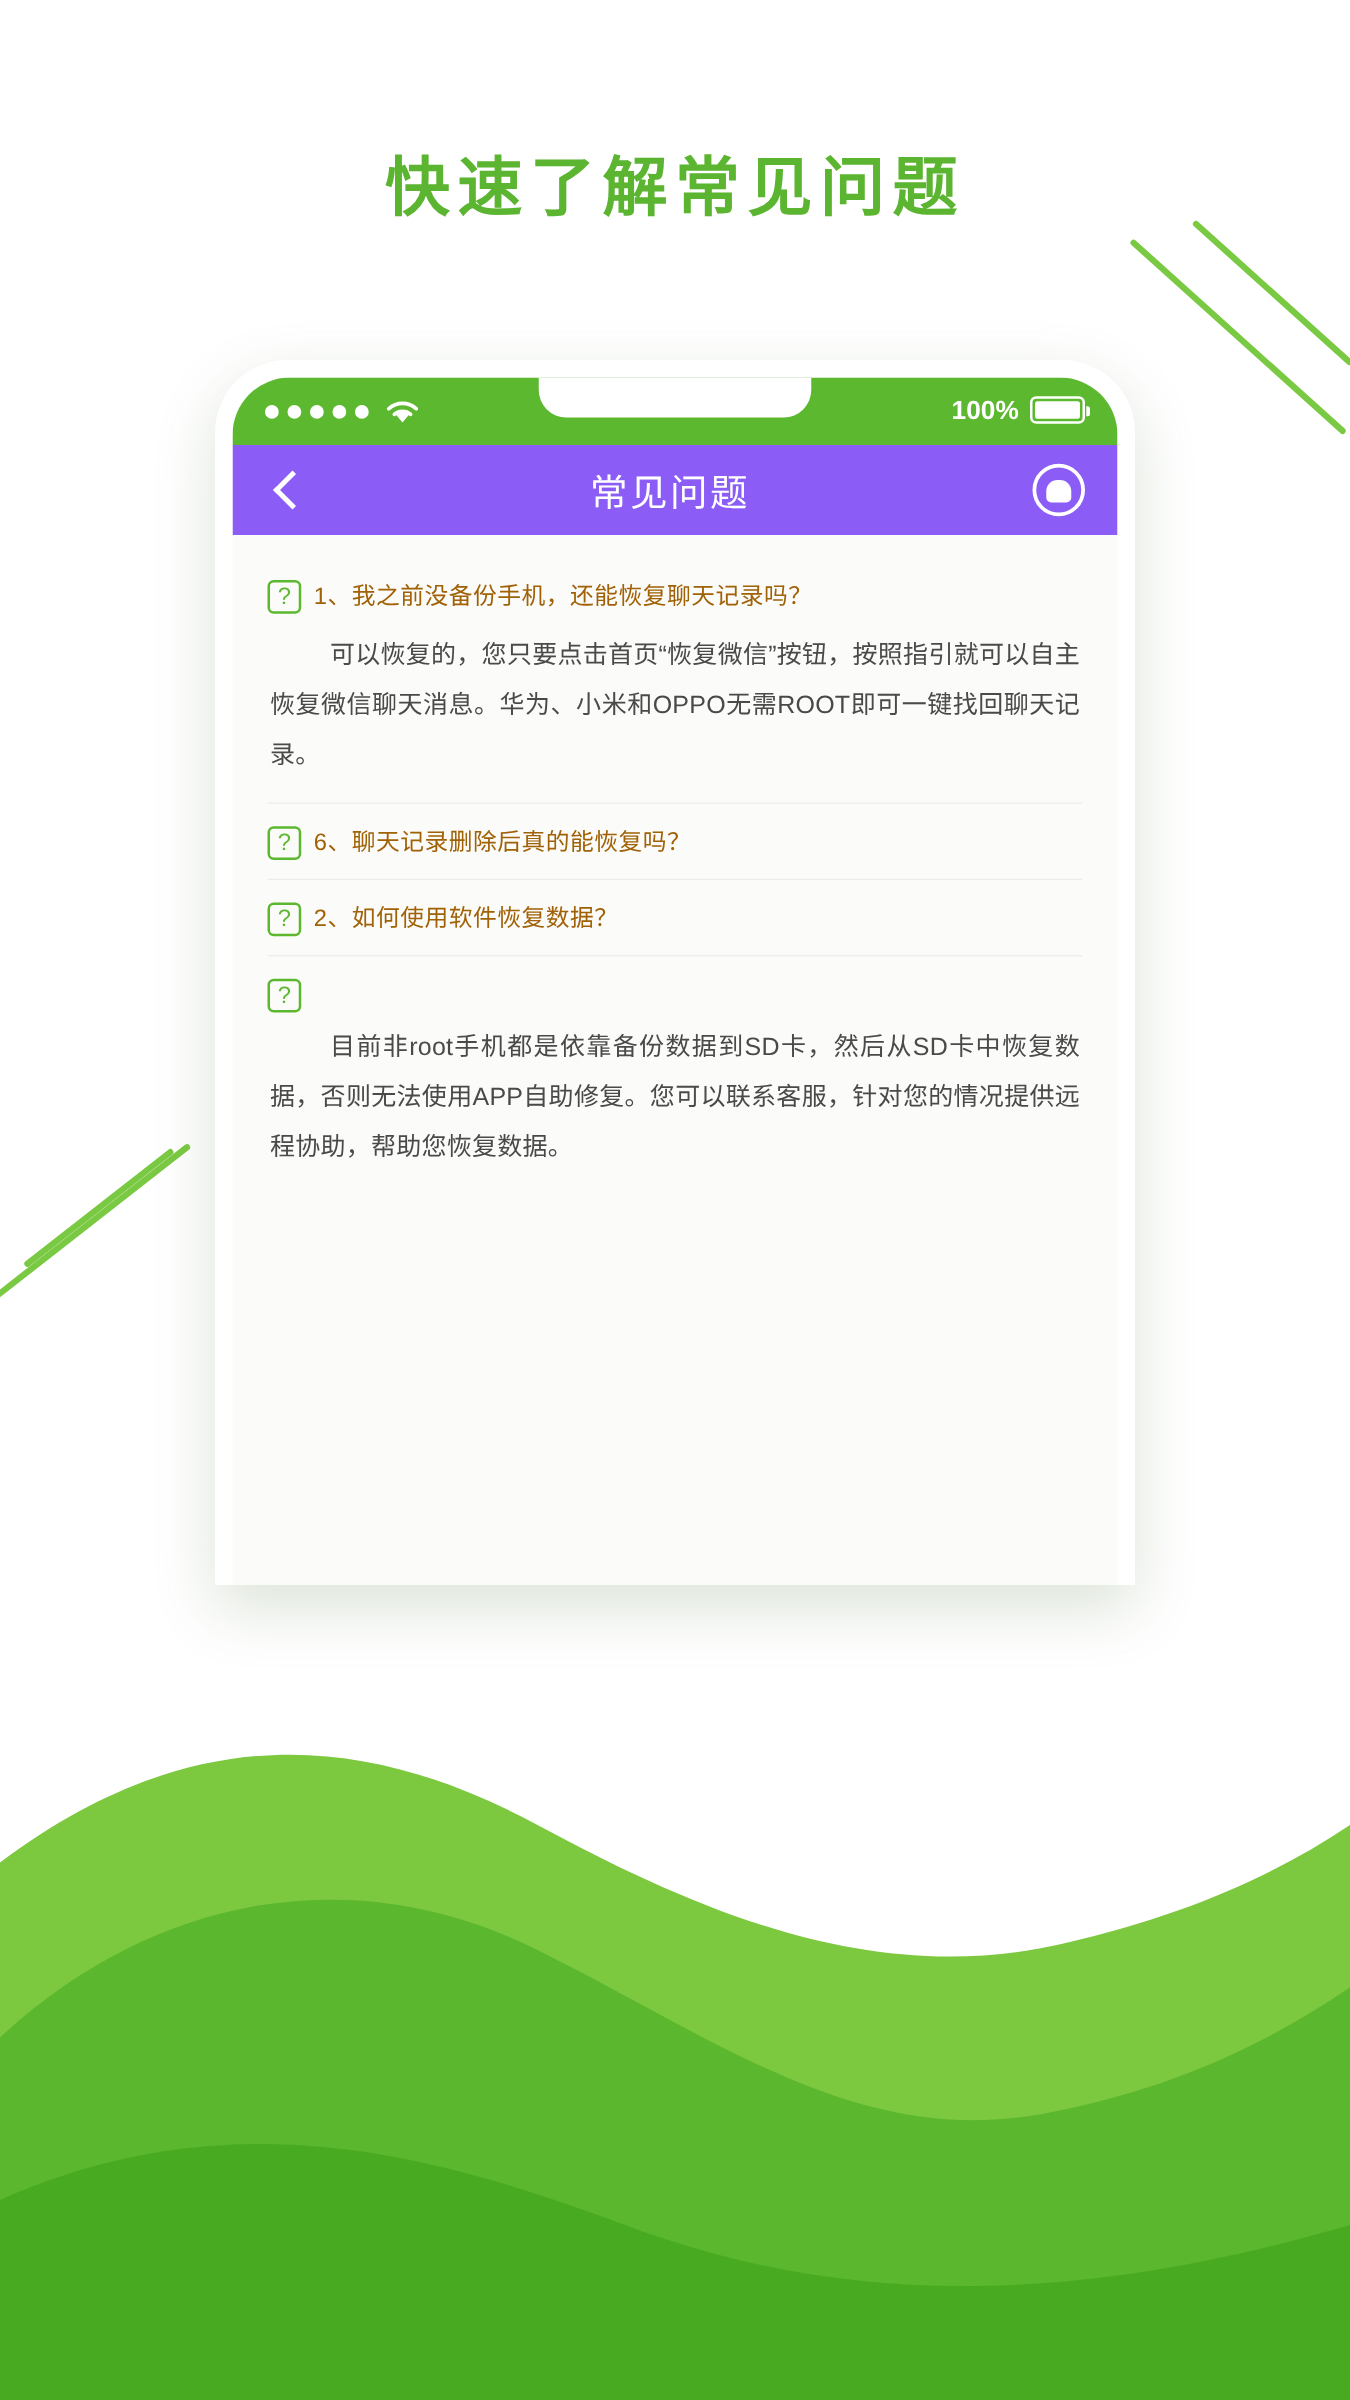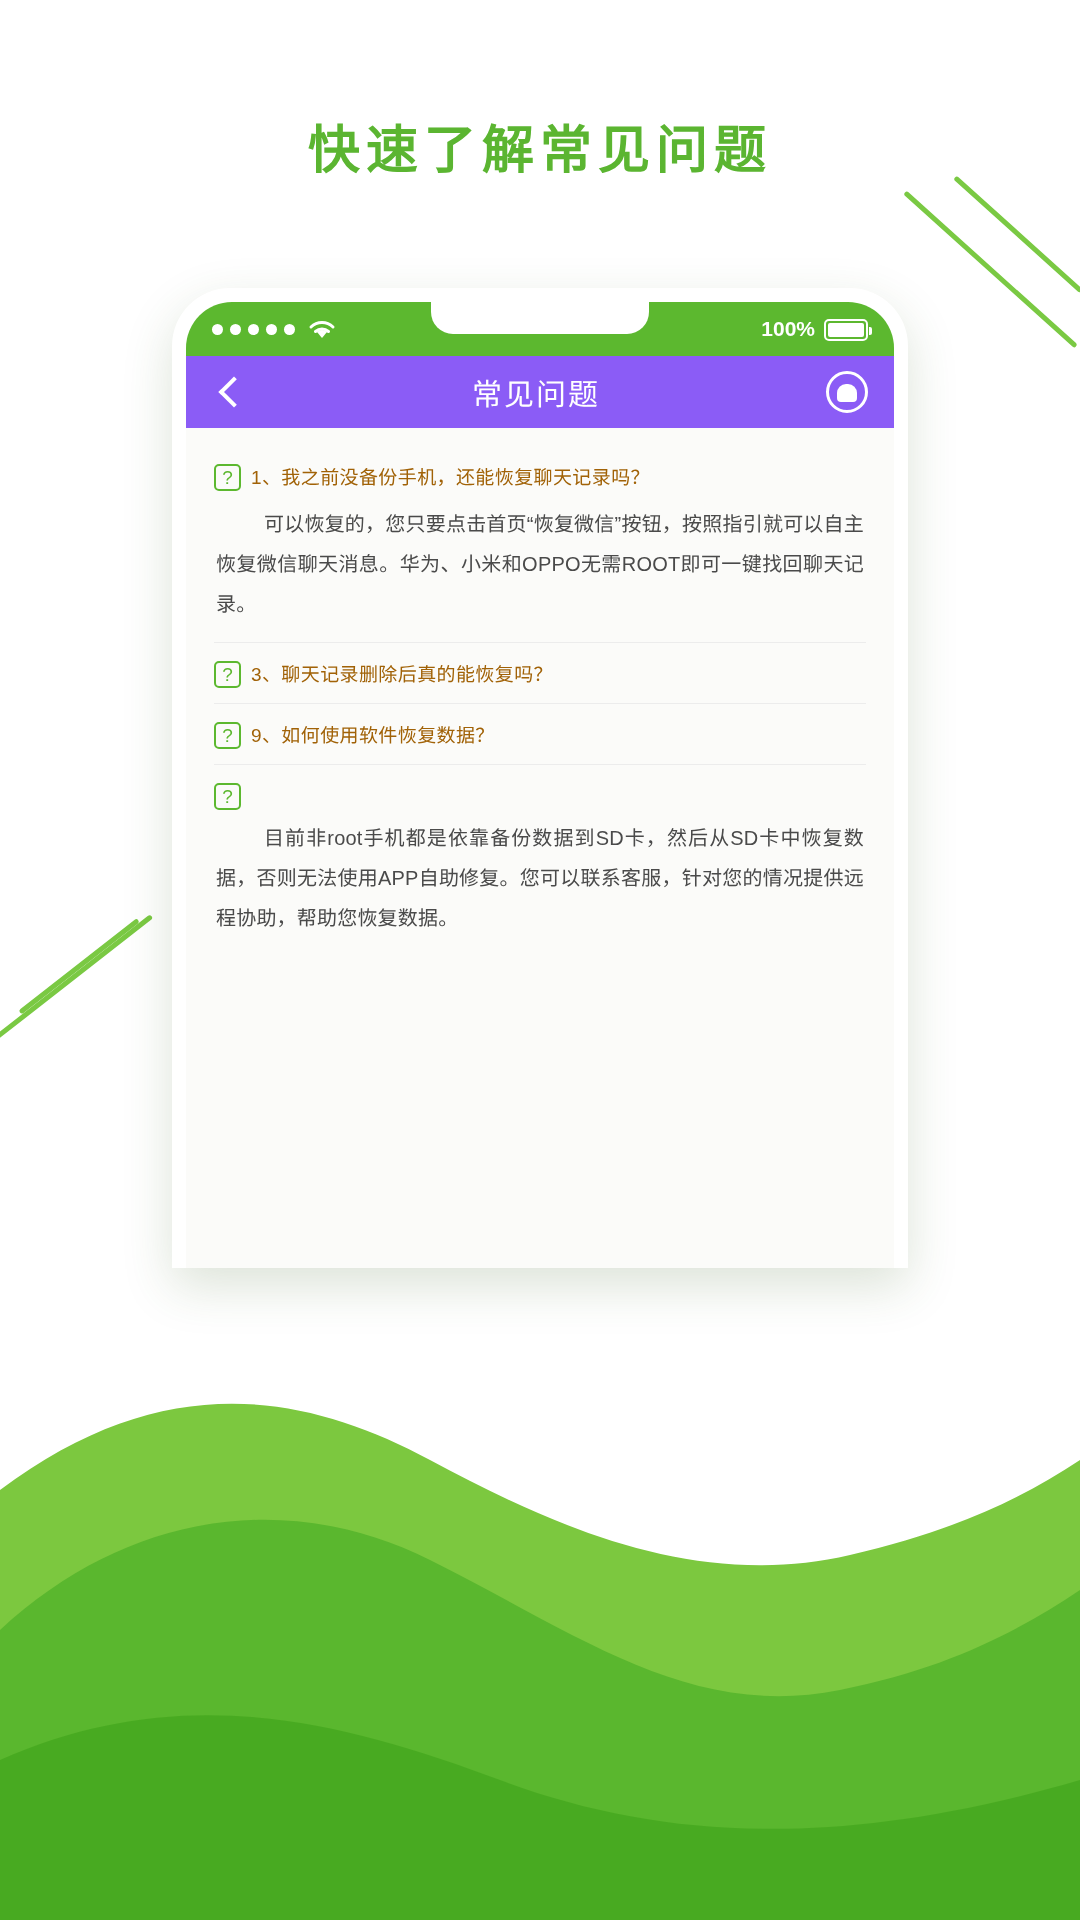--- a/index.html
+++ b/index.html
@@ -92,21 +92,21 @@
     box-sizing: border-box;
     position: relative;
   }
   .dots { display: flex; gap: 7px; align-items: center; }
   .dot {
     width: 11px; height: 11px; border-radius: 50%;
     background: #ffffff;
   }
   .wifi-icon { margin-left: 12px; display: flex; align-items: flex-end; }
   .status-left { display: flex; align-items: center; }
-  .status-right { display: flex; align-items: flex-end; gap: 9px; }
+  .status-right { display: flex; align-items: flex-start; gap: 9px; }
   .battery-pct { color: #fff; font-size: 21px; font-weight: bold; }
   .battery {
     width: 44px; height: 22px;
     border: 2.5px solid #fff;
     border-radius: 5px;
     position: relative;
     display: flex; align-items: center;
     padding: 2px;
     box-sizing: border-box;
   }
@@ -288,29 +288,29 @@
           <span class="q-mark">?</span>
           <span class="q-text">1、我之前没备份手机，还能恢复聊天记录吗？</span>
         </div>
         <div class="a-text">可以恢复的，您只要点击首页“恢复微信”按钮，按照指引就可以自主恢复微信聊天消息。华为、小米和OPPO无需ROOT即可一键找回聊天记录。</div>
         <div class="divider"></div>
       </div>
 
       <div class="faq-item">
         <div class="q-row">
           <span class="q-mark">?</span>
-          <span class="q-text">3、聊天记录删除后真的能恢复吗？</span>
+          <span class="q-text">6、聊天记录删除后真的能恢复吗？</span>
         </div>
         <div class="divider"></div>
       </div>
 
       <div class="faq-item">
         <div class="q-row">
           <span class="q-mark">?</span>
-          <span class="q-text">9、如何使用软件恢复数据？</span>
+          <span class="q-text">2、如何使用软件恢复数据？</span>
         </div>
         <div class="divider"></div>
       </div>
 
       <div class="faq-item">
         <div class="q-row">
           <span class="q-mark">?</span>
         </div>
         <div class="a-text">目前非root手机都是依靠备份数据到SD卡，然后从SD卡中恢复数据，否则无法使用APP自助修复。您可以联系客服，针对您的情况提供远程协助，帮助您恢复数据。</div>
 

